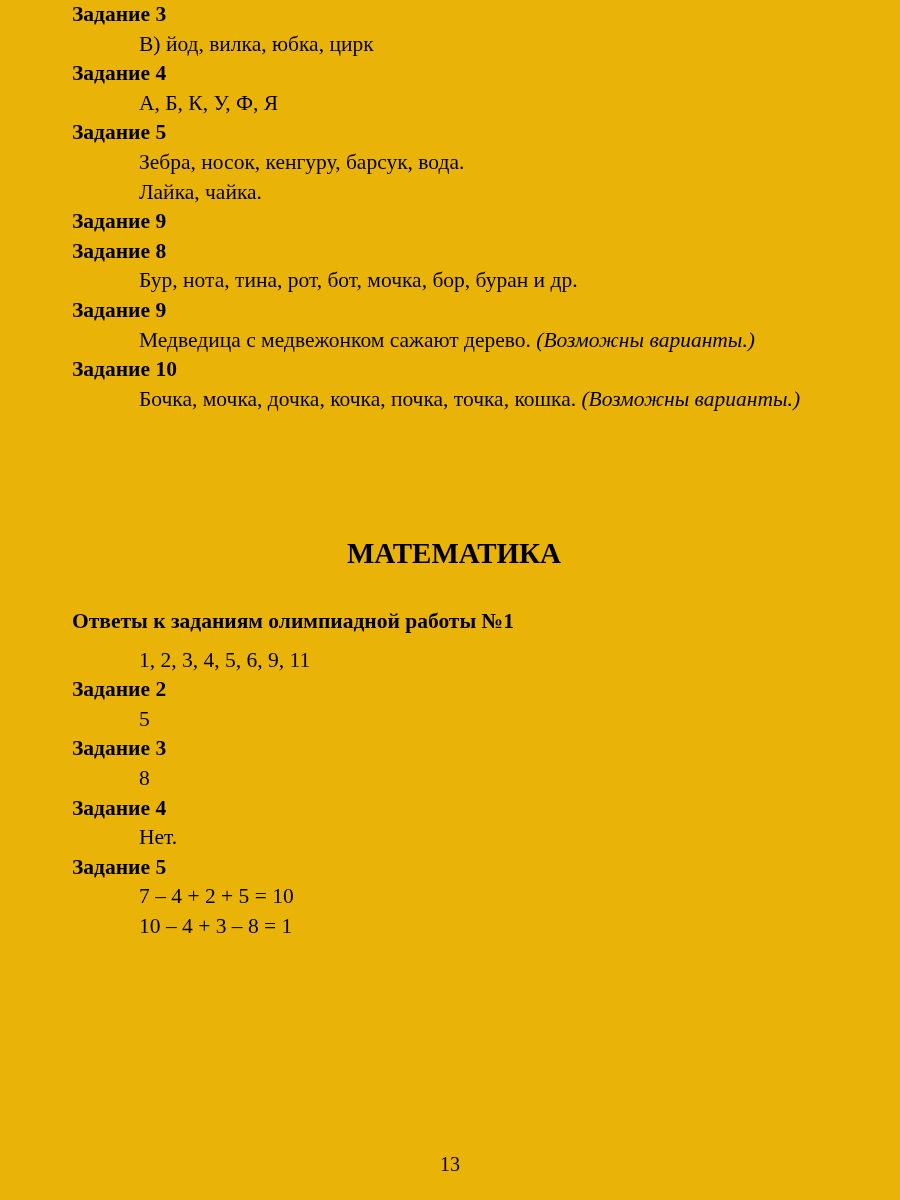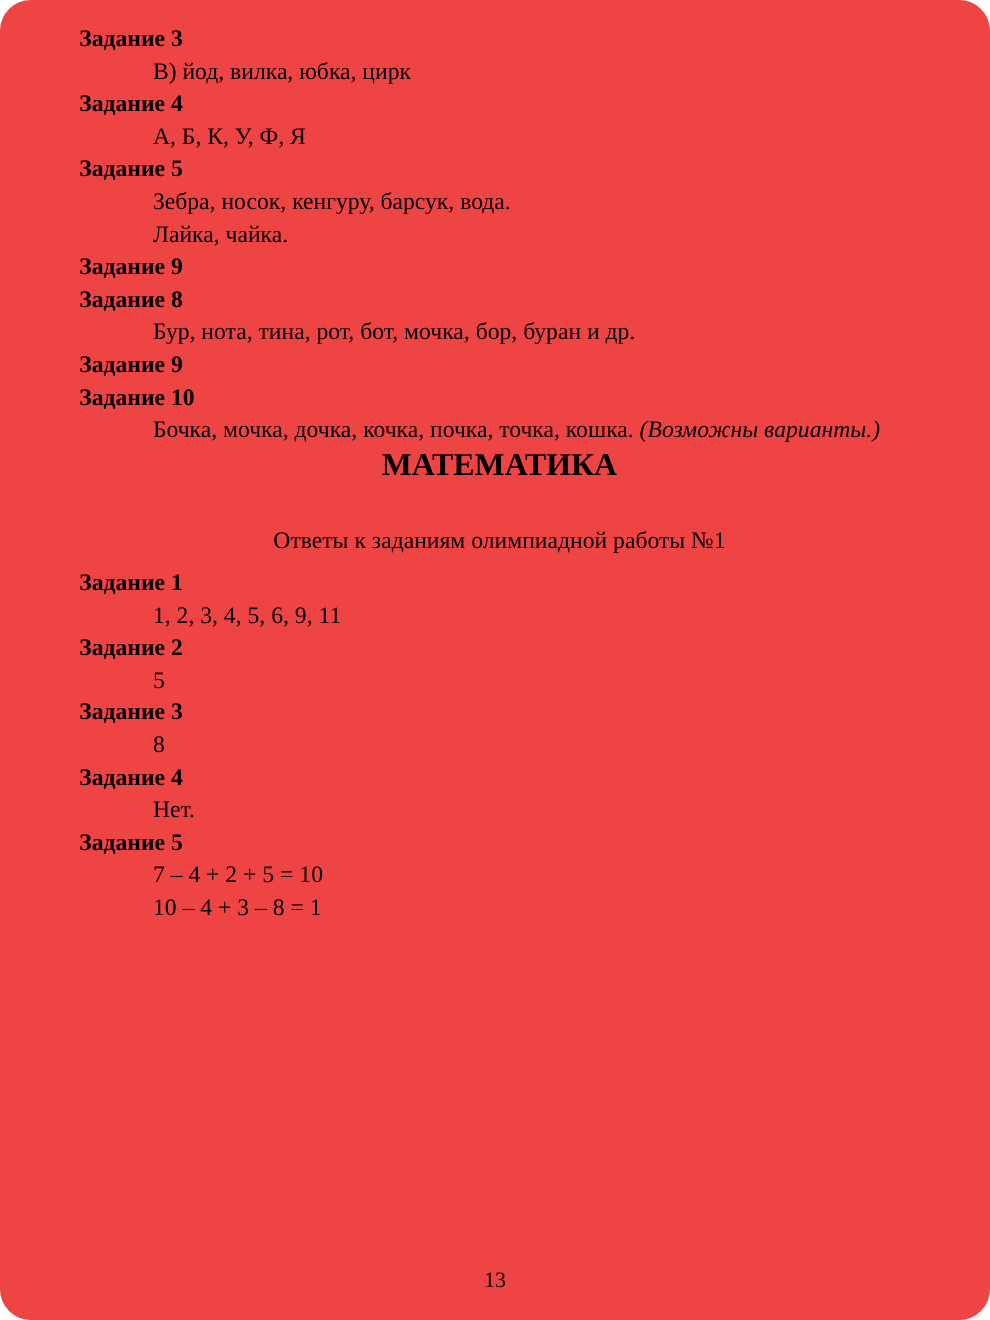--- a/index.html
+++ b/index.html
@@ -7,42 +7,41 @@
   body {
     width: 900px;
     height: 1200px;
     font-family: "Liberation Serif", serif;
     color: #000000;
   }
   .page {
     position: relative;
     width: 900px;
     height: 1200px;
-    background: #ef4444;
-    padding: 21px 64px 0 72px;
+    background: #eab308;
+    padding: 0 64px 0 72px;
     overflow: hidden;
-    border-radius: 28px;
   }
   .line {
     font-size: 21.5px;
     line-height: 29.6px;
   }
   .task-label { font-weight: bold; }
   .answer { text-indent: 67px; }
   .answer em { font-style: italic; }
   .math-title {
     text-align: center;
     font-size: 29px;
     font-weight: bold;
     line-height: 1.2;
+    margin-top: 122px;
   }
   .math-subtitle {
-    text-align: center;
     font-size: 21.5px;
-    font-weight: normal;
+    font-weight: bold;
     line-height: 29.6px;
     margin-top: 36px;
     margin-bottom: 9px;
   }
   .page-number {
     position: absolute;
     left: 0;
     bottom: 24px;
     width: 100%;
     text-align: center;
@@ -66,32 +65,32 @@
     <p class="line answer"><span>Зебра, носок, кенгуру, барсук, вода.</span></p>
 
     <p class="line answer"><span>Лайка, чайка.</span></p>
 
     <p class="line task-label">Задание 9</p>
 
     <p class="line task-label">Задание 8</p>
     <p class="line answer"><span>Бур, нота, тина, рот, бот, мочка, бор, буран и др.</span></p>
 
     <p class="line task-label">Задание 9</p>
+    <p class="line answer"><span>Медведица с медвежонком сажают дерево. </span><em>(Возможны варианты.)</em></p>
 
     <p class="line task-label">Задание 10</p>
     <p class="line answer"><span>Бочка, мочка, дочка, кочка, почка, точка, кошка. </span><em>(Возможны варианты.)</em></p>
 
   </section>
 
   <h1 class="math-title">МАТЕМАТИКА</h1>
   <h2 class="math-subtitle">Ответы к заданиям олимпиадной работы №1</h2>
 
   <section>
 
-    <p class="line task-label">Задание 1</p>
     <p class="line answer">1, 2, 3, 4, 5, 6, 9, 11</p>
 
     <p class="line task-label">Задание 2</p>
     <p class="line answer">5</p>
 
     <p class="line task-label">Задание 3</p>
     <p class="line answer">8</p>
 
     <p class="line task-label">Задание 4</p>
     <p class="line answer">Нет.</p>

